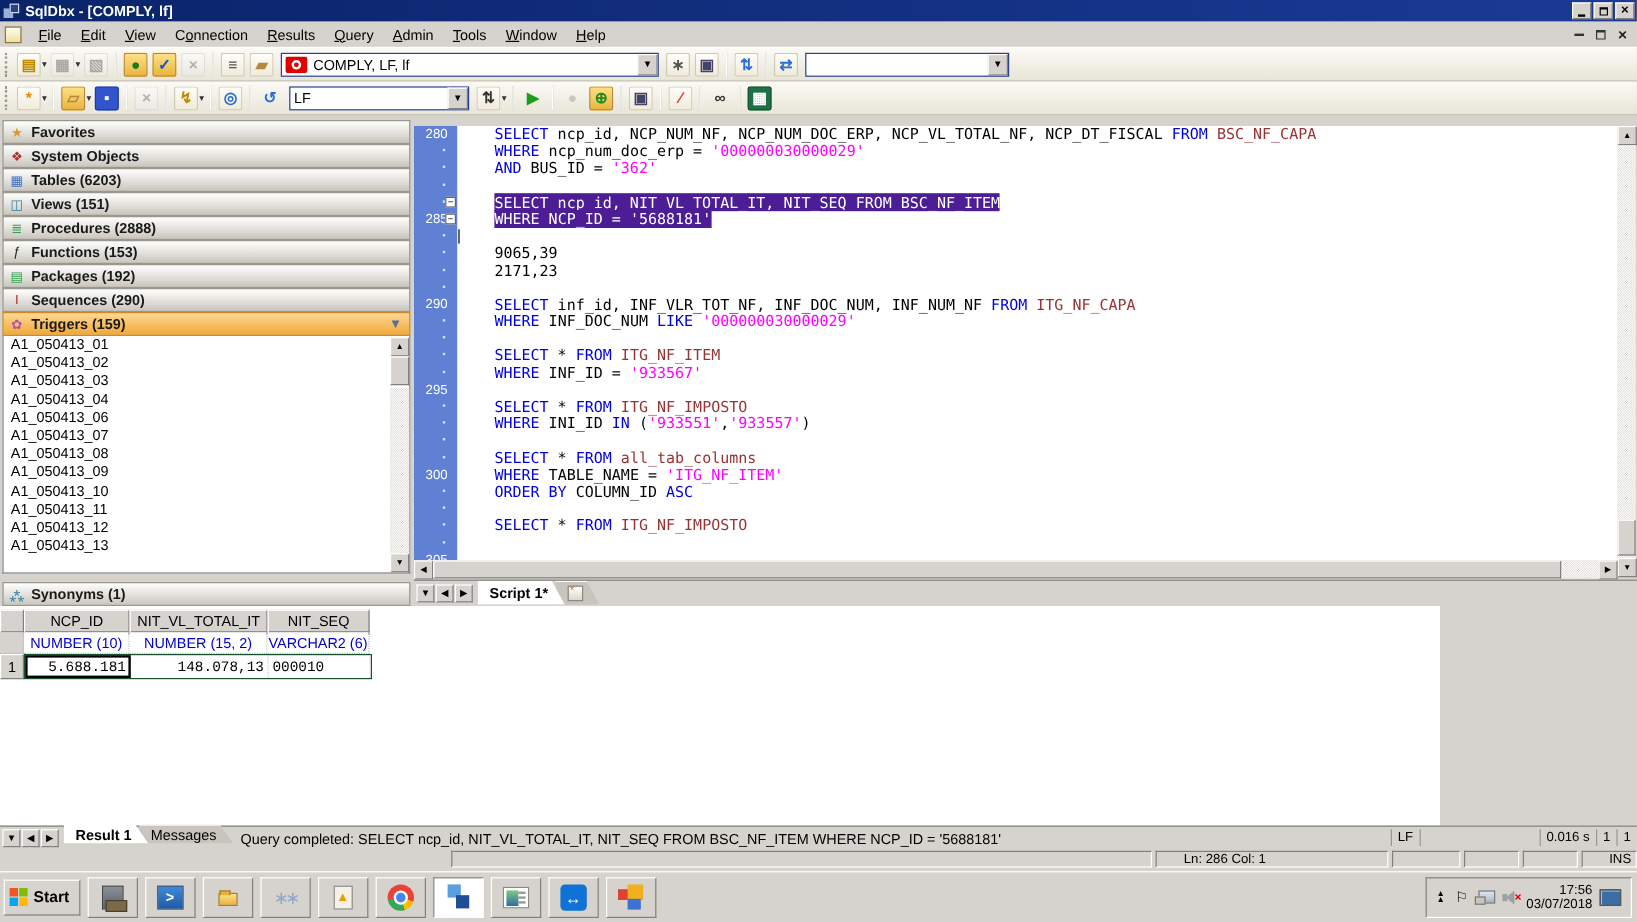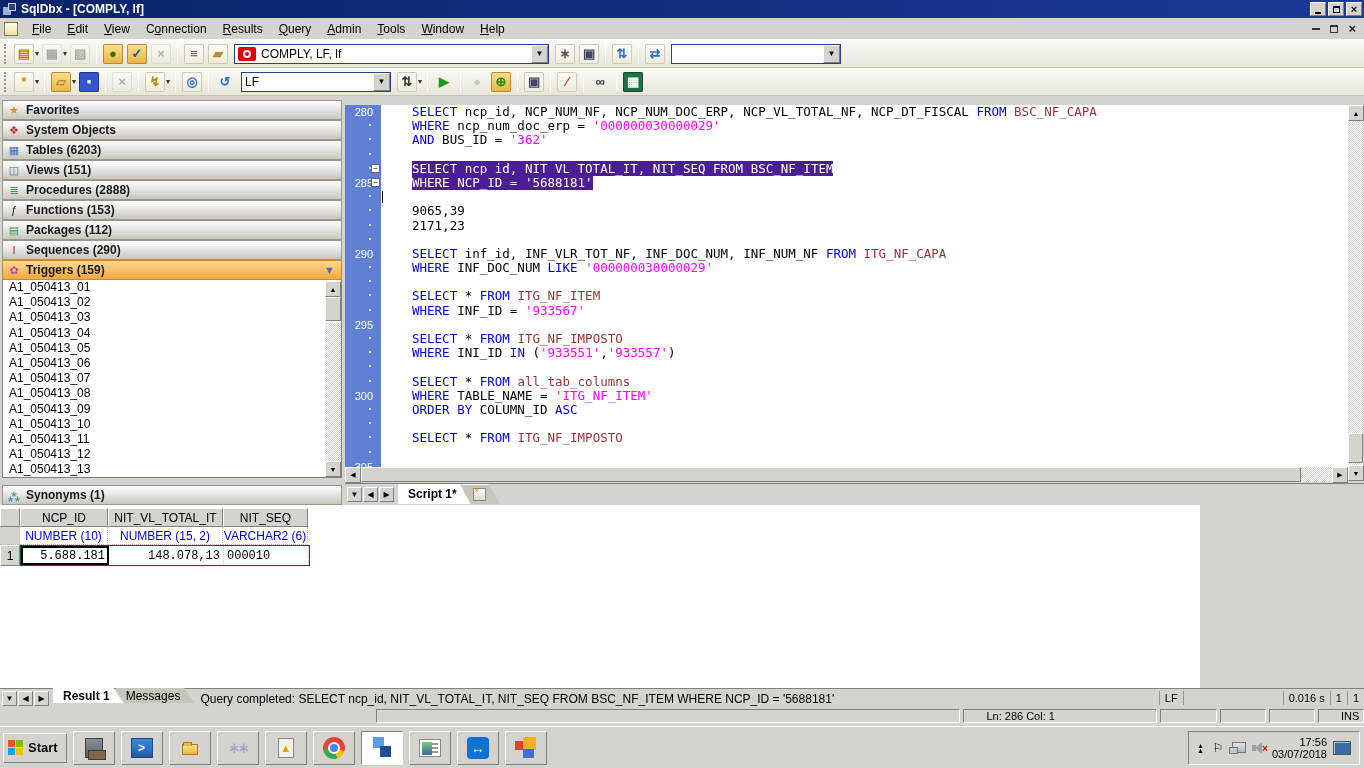--- a/index.html
+++ b/index.html
@@ -389,39 +389,38 @@
         <div class="sb-header">
           <span class="sb-ico" style="color: rgb(48, 160, 80);">≣</span>
           <span>Procedures (2888)</span>
         </div>
         <div class="sb-header">
           <span class="sb-ico" style="color: rgb(32, 32, 32);">ƒ</span>
           <span>Functions (153)</span>
         </div>
         <div class="sb-header">
           <span class="sb-ico" style="color: rgb(48, 160, 80);">▤</span>
-          <span>Packages (112)</span>
+          <span>Packages (192)</span>
         </div>
         <div class="sb-header">
           <span class="sb-ico" style="color: rgb(176, 48, 48);">Ι</span>
           <span>Sequences (290)</span>
         </div>
         <div class="sb-header active">
           <span class="sb-ico" style="color: rgb(176, 80, 176);">✿</span>
           <span>Triggers (159)</span>
           <span class="sb-filter">▼</span>
         </div>
       </div>
     <div class="sb-list">
       <div id="sb-items">
           <div class="sb-item">A1_050413_01</div>
           <div class="sb-item">A1_050413_02</div>
           <div class="sb-item">A1_050413_03</div>
           <div class="sb-item">A1_050413_04</div>
-          <div class="sb-item">A1_050413_05</div>
           <div class="sb-item">A1_050413_06</div>
           <div class="sb-item">A1_050413_07</div>
           <div class="sb-item">A1_050413_08</div>
           <div class="sb-item">A1_050413_09</div>
           <div class="sb-item">A1_050413_10</div>
           <div class="sb-item">A1_050413_11</div>
           <div class="sb-item">A1_050413_12</div>
           <div class="sb-item">A1_050413_13</div>
         </div>
     </div>

